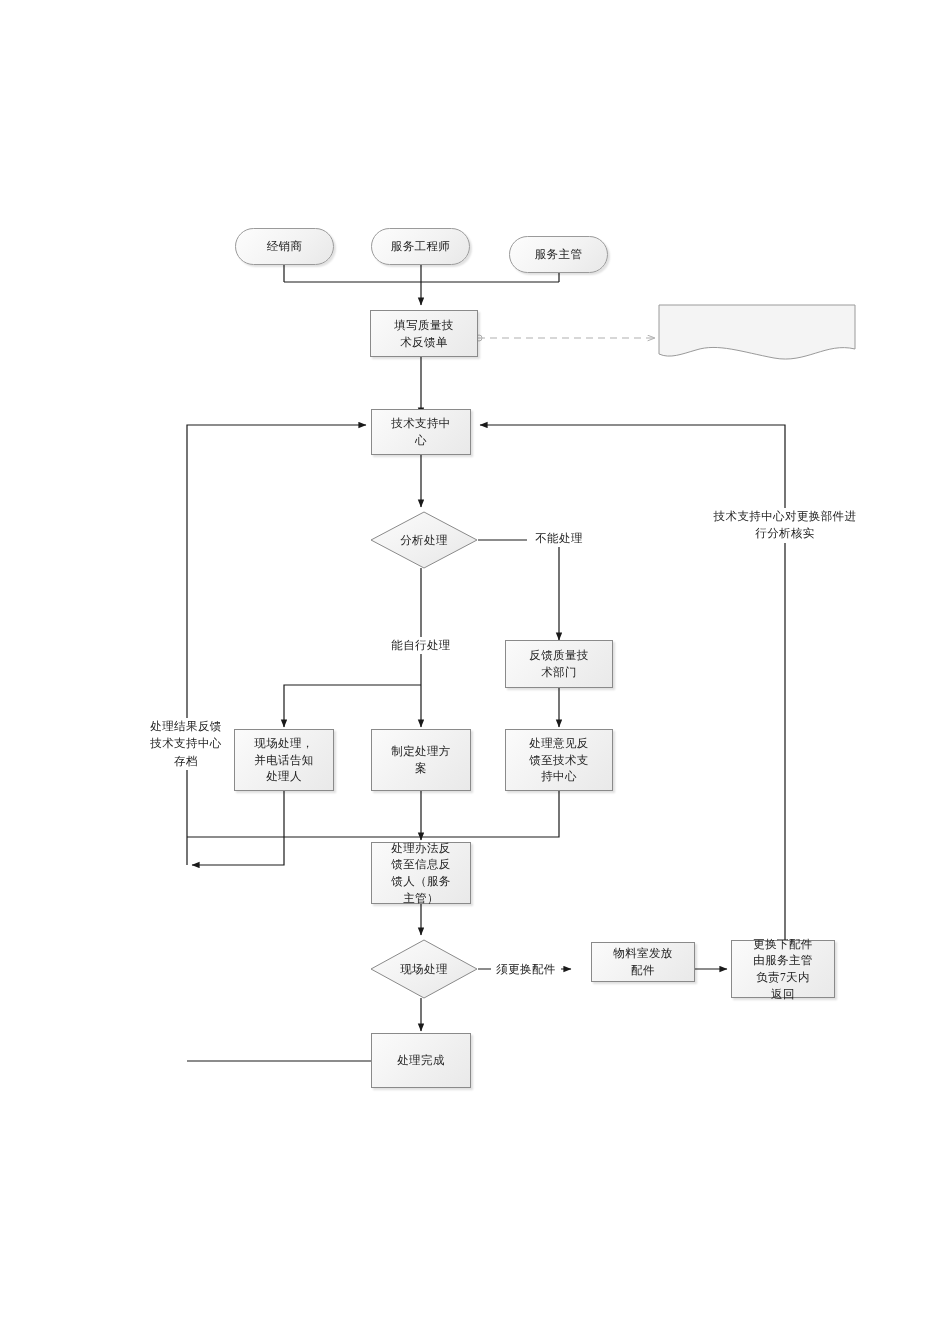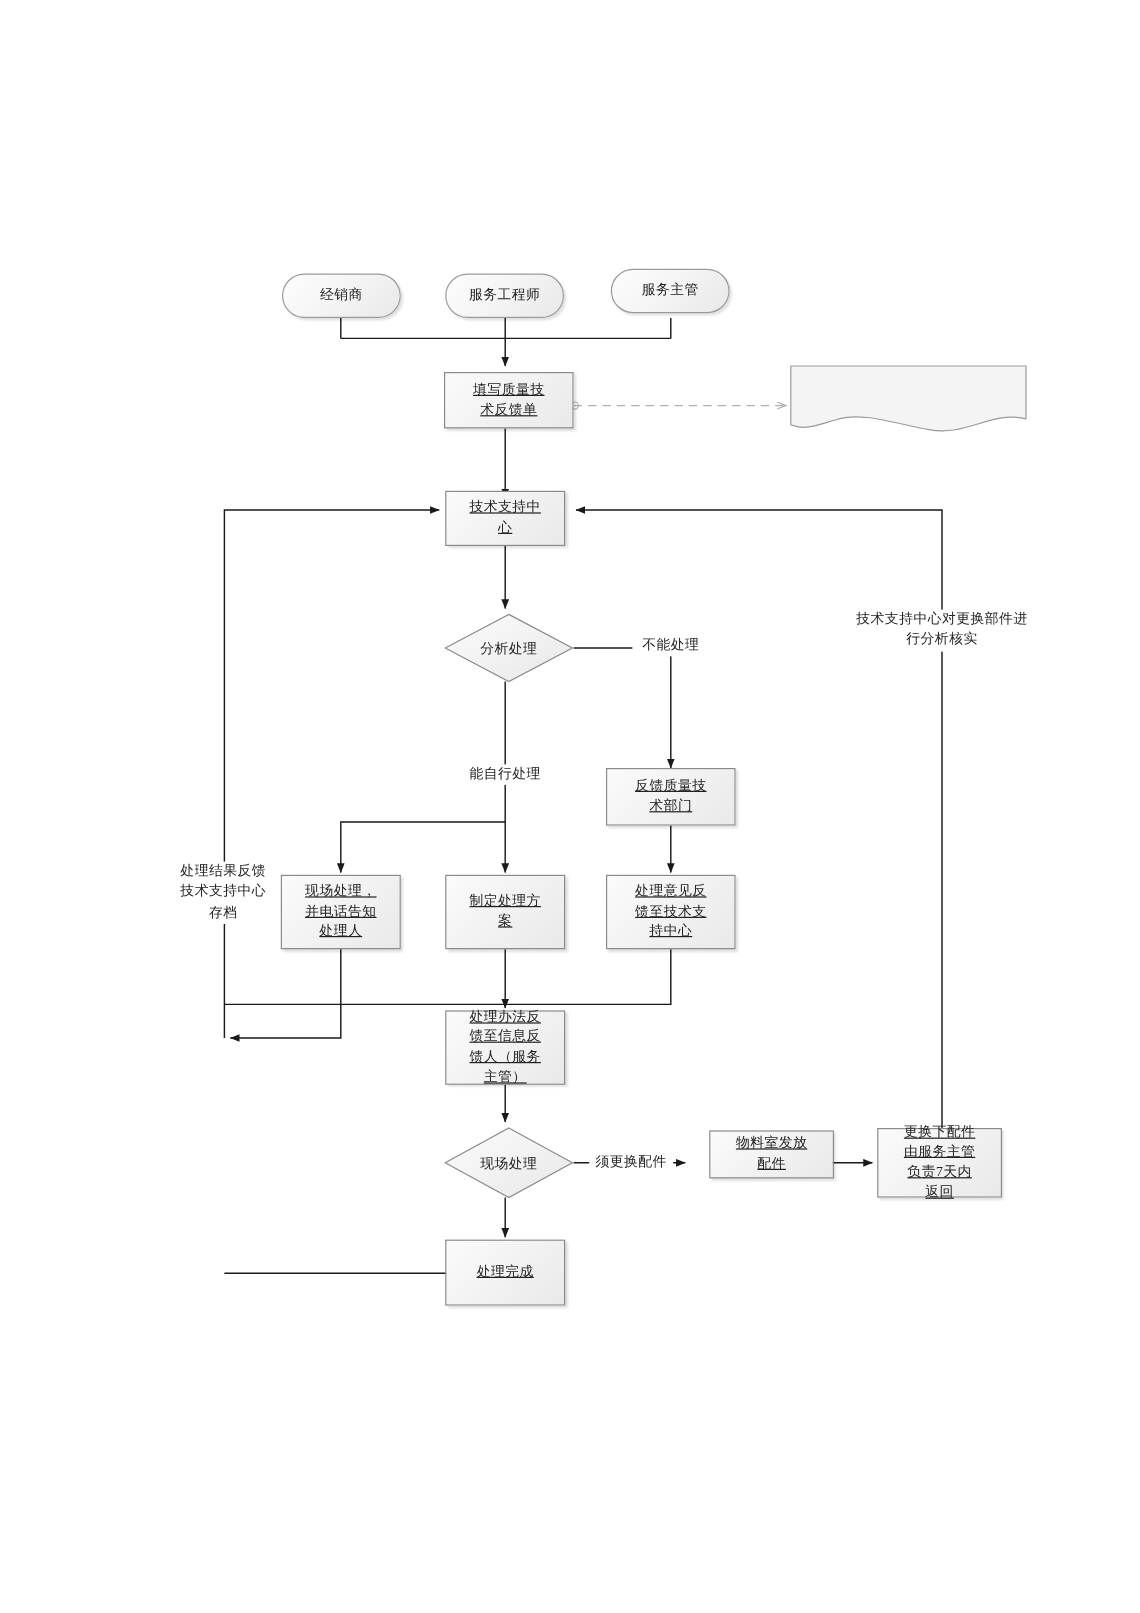--- a/index.html
+++ b/index.html
@@ -33,21 +33,20 @@
     font-size: 11.5px;
     line-height: 1.45;
     letter-spacing: 0.4px;
     z-index: 5;
   }
   .proc {
     background: linear-gradient(135deg, #fbfbfb 0%, #f1f1f1 55%, #e9e9e9 100%);
     border: 1px solid #8a8a8a;
     box-shadow: 2px 2px 2px rgba(0,0,0,0.13);
     padding: 2px 19px;
-    text-decoration: underline;
   }
   .term {
     background: linear-gradient(135deg, #fdfdfd 0%, #f2f2f2 60%, #e8e8e8 100%);
     border: 1px solid #9a9a9a;
     border-radius: 20px;
     box-shadow: 2px 2px 2px rgba(0,0,0,0.12);
   }
   .diamond-wrap {
     position: absolute;
     z-index: 5;
@@ -150,21 +149,21 @@
 </svg>
 
 <div class="node term" style="left:235px; top:228px; width:99px; height:37px;">
   <span>经销商</span>
 </div>
 
 <div class="node term" style="left:371px; top:228px; width:99px; height:37px;">
   <span>服务工程师</span>
 </div>
 
-<div class="node term" style="left:509px; top:224px; width:99px; height:37px;font-family:Liberation Serif, serif;">
+<div class="node term" style="left:509px; top:236px; width:99px; height:37px;font-family:Liberation Serif, serif;">
   <span>服务主管</span>
 </div>
 
 <div class="node proc" style="left:370px; top:310px; width:108px; height:47px;">
   <span>填写质量技术反馈单</span>
 </div>
 
 <div class="note-wrap" style="left:656px; top:302px; width:202px; height:62px;">
   <svg width="202" height="62" viewBox="0 0 202 62" xmlns="http://www.w3.org/2000/svg">
     <path d="M3,3 L199,3 L199,47 C170,40 150,62 118,56 C86,50 62,41 40,48 C26,52 14,57 3,52 Z" fill="#f4f4f4" stroke="#9a9a9a" stroke-width="1"></path>

